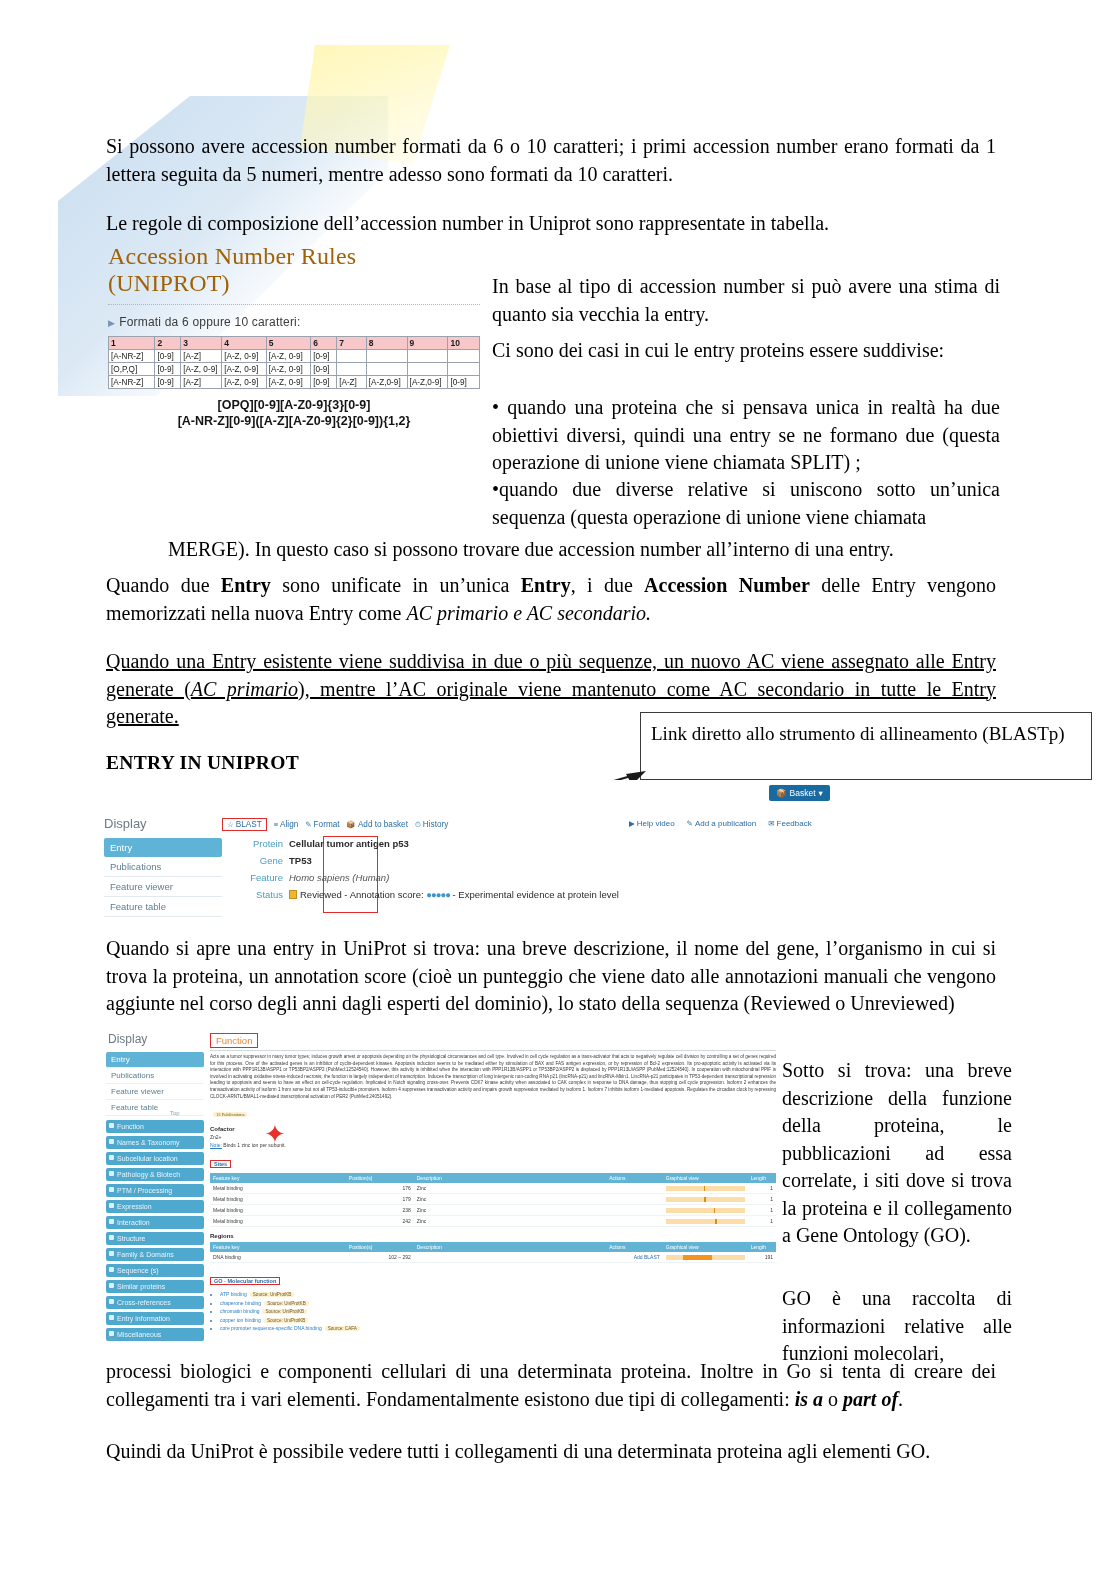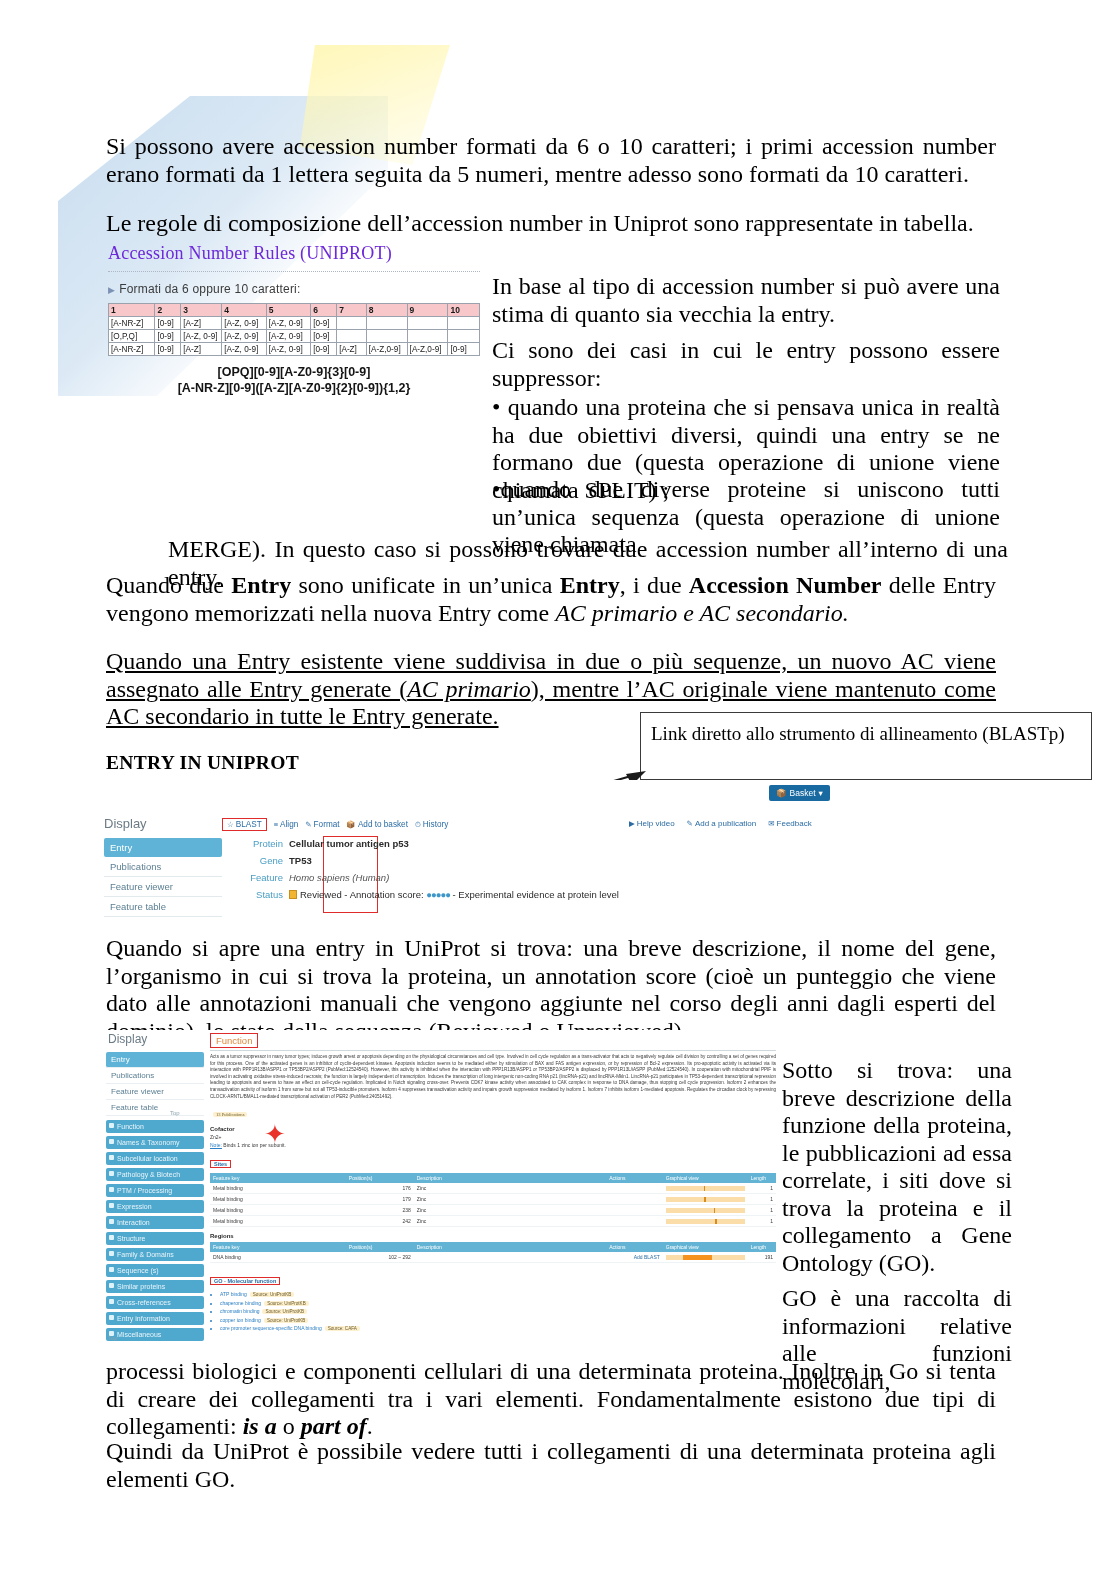--- a/index.html
+++ b/index.html
@@ -23,43 +23,43 @@
     left:300px; top:45px; width:150px; height:120px;
     background:linear-gradient(160deg, rgba(255,246,176,.9), rgba(255,250,210,.25));
     clip-path:polygon(10% 0%, 100% 0%, 75% 100%, 0% 85%);
   }
 
   .page { position:relative; z-index:2; }
 
   
   .p {
     position:absolute;
-    font-size:24px;
+    font-size:20px;
     line-height:27.5px;
     color:#000;
     text-align:justify;
   }
   .p b { font-weight:bold; }
   .p i { font-style:italic; }
   .bi { font-weight:bold; font-style:italic; }
 
   .h-entry {
     position:absolute;
     font-size:19.5px;
     font-weight:bold;
     color:#000;
     letter-spacing:.3px;
   }
 
   
   .slide1 { position:absolute; left:108px; top:243px; width:372px; }
   .s1-title {
     font-family:"Liberation Serif", serif;
-    font-size:18px;
-    color:#6d28d9;
+    font-size:24px;
+    color:#a16207;
     letter-spacing:.2px;
     padding-bottom:3px;
   }
   .s1-rule { border-top:1px dotted #aeb6c4; margin:4px 0 10px 0; }
   .s1-bullet {
     font-family:"Liberation Sans", sans-serif;
     font-size:12px; color:#3b3b3b;
     letter-spacing:.2px;
     margin-bottom:7px;
   }
@@ -357,23 +357,23 @@
       </tbody>
     </table>
 
     <div class="s1-regex">
       <div>[OPQ][0-9][A-Z0-9]{3}[0-9]</div>
       <div>[A-NR-Z][0-9]([A-Z][A-Z0-9]{2}[0-9]){1,2}</div>
     </div>
   </div>
 
   <div class="p" style="left:492px; top:261px; width:508px;margin-top:12px;">In base al tipo di accession number si può avere una stima di quanto sia vecchia la entry.</div>
-  <div class="p" style="left:492px; top:337px; width:508px;">Ci sono dei casi in cui le entry possono essere suppressor:</div>
+  <div class="p" style="left:492px; top:337px; width:508px;">Ci sono dei casi in cui le entry proteins essere suddivise:</div>
   <div class="p" style="left:492px; top:394px; width:508px;">• quando una proteina che si pensava unica in realtà ha due obiettivi diversi, quindi una entry se ne formano due (questa operazione di unione viene chiamata SPLIT) ;</div>
-  <div class="p" style="left:492px; top:476px; width:508px;">•quando due diverse proteine si uniscono tutti un’unica sequenza (questa operazione di unione viene chiamata</div>
+  <div class="p" style="left:492px; top:476px; width:508px;">•quando due diverse relative si uniscono sotto un’unica sequenza (questa operazione di unione viene chiamata</div>
   <div class="p" style="left:168px; top:536px; width:840px;">MERGE). In questo caso si possono trovare due accession number all’interno di una entry.</div>
 
   <div class="p" style="left:106px; top:572px; width:890px;">
     <span>Quando due </span><b>Entry</b><span> sono unificate in un’unica </span><b>Entry</b><span>, i due </span><b>Accession Number</b><span> delle Entry vengono memorizzati nella nuova Entry come </span><i>AC primario e AC secondario.</i>
   </div>
 
   <div class="p" style="left:106px; top:648px; width:890px;text-decoration:underline;">
     <span>Quando una Entry esistente viene suddivisa in due o più sequenze, un nuovo AC viene assegnato alle Entry generate (</span><i>AC primario</i><span>), mentre l’AC originale viene mantenuto come AC secondario in tutte le Entry generate.</span>
   </div>
 

